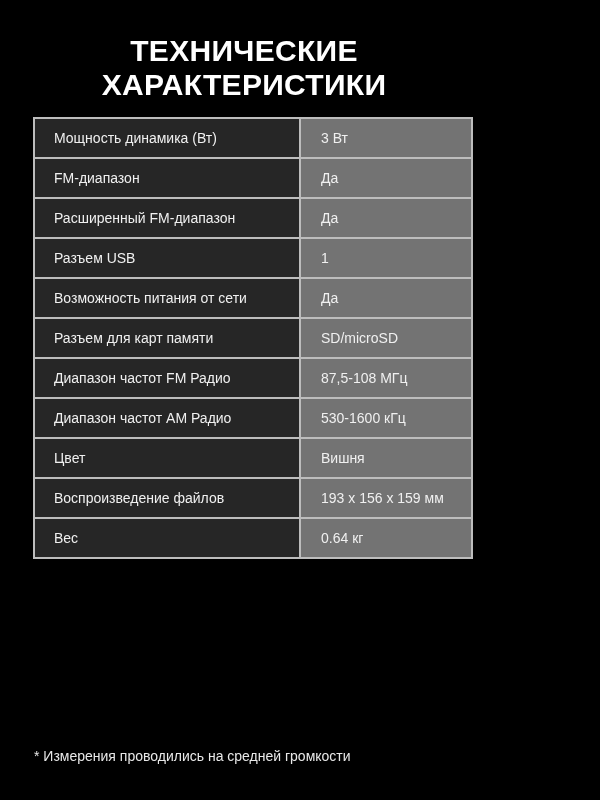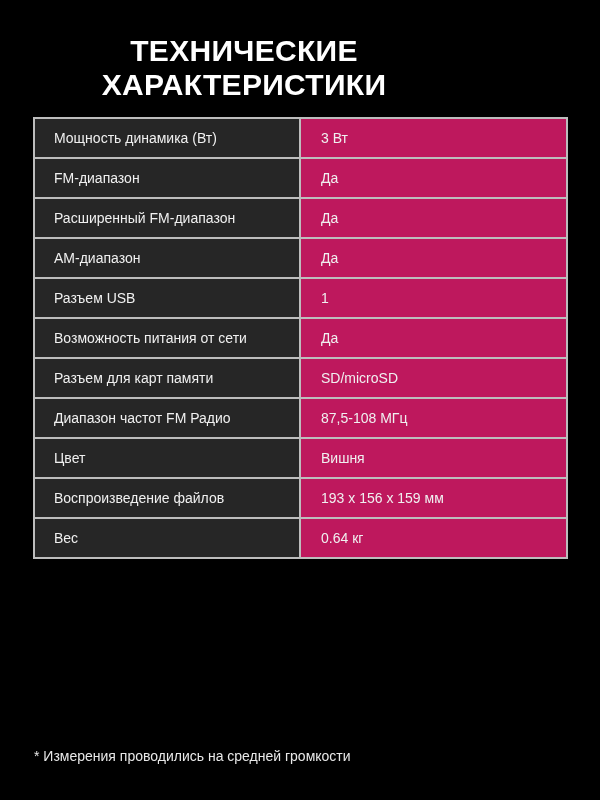--- a/index.html
+++ b/index.html
@@ -1,25 +1,25 @@
 <!DOCTYPE html>
 <html><head>
 <meta charset="utf-8">
 <style>
   html, body { margin:0; padding:0; }
   body { width:600px; height:800px; background:#000; overflow:hidden; position:relative;
          font-family:"Liberation Sans", sans-serif; color:#fff; }
   .title { position:absolute; top:34px; left:0; width:488px; text-align:center;
            font-size:30px; font-weight:bold; letter-spacing:0.3px; color:#fff; }
-  .spec-table { position:absolute; left:33px; top:117px; width:535px; border-collapse:collapse;
+  .spec-table { position:absolute; left:33px; top:117px; width:440px; border-collapse:collapse;
                 border:2px solid #bdbdbd; }
   .spec-table td { height:38px; border:2px solid #bdbdbd; font-size:14px; padding:0;
                    vertical-align:middle; color:#f0f0f0; }
   .spec-table td.k { width:266px; background:#262626; padding-left:19px; box-sizing:border-box; }
-  .spec-table td.v { background:#be185d; padding-left:20px; }
+  .spec-table td.v { background:#737373; padding-left:20px; }
   .notes { position:absolute; left:34px; top:744px; font-size:14px; color:#e8e8e8; line-height:24px; }
 </style>
 </head>
 <body>
 
 <div class="title">ТЕХНИЧЕСКИЕ ХАРАКТЕРИСТИКИ</div>
 
 <table class="spec-table">
   <tbody>
     <tr>
@@ -28,38 +28,38 @@
       </tr>
     <tr>
         <td class="k">FM-диапазон</td>
         <td class="v">Да</td>
       </tr>
     <tr>
         <td class="k">Расширенный FM-диапазон</td>
         <td class="v">Да</td>
       </tr>
     <tr>
-        <td class="k">АМ-диапазон</td>
-        <td class="v">Да</td>
-      </tr>
-    <tr>
         <td class="k">Разъем USB</td>
         <td class="v">1</td>
       </tr>
     <tr>
         <td class="k">Возможность питания от сети</td>
         <td class="v">Да</td>
       </tr>
     <tr>
         <td class="k">Разъем для карт памяти</td>
         <td class="v">SD/microSD</td>
       </tr>
     <tr>
         <td class="k">Диапазон частот FM Радио</td>
         <td class="v">87,5-108 МГц</td>
+      </tr>
+    <tr>
+        <td class="k">Диапазон частот AM Радио</td>
+        <td class="v">530-1600 кГц</td>
       </tr>
     <tr>
         <td class="k">Цвет</td>
         <td class="v">Вишня</td>
       </tr>
     <tr>
         <td class="k">Воспроизведение файлов</td>
         <td class="v">193 x 156 x 159 мм</td>
       </tr>
     <tr>

